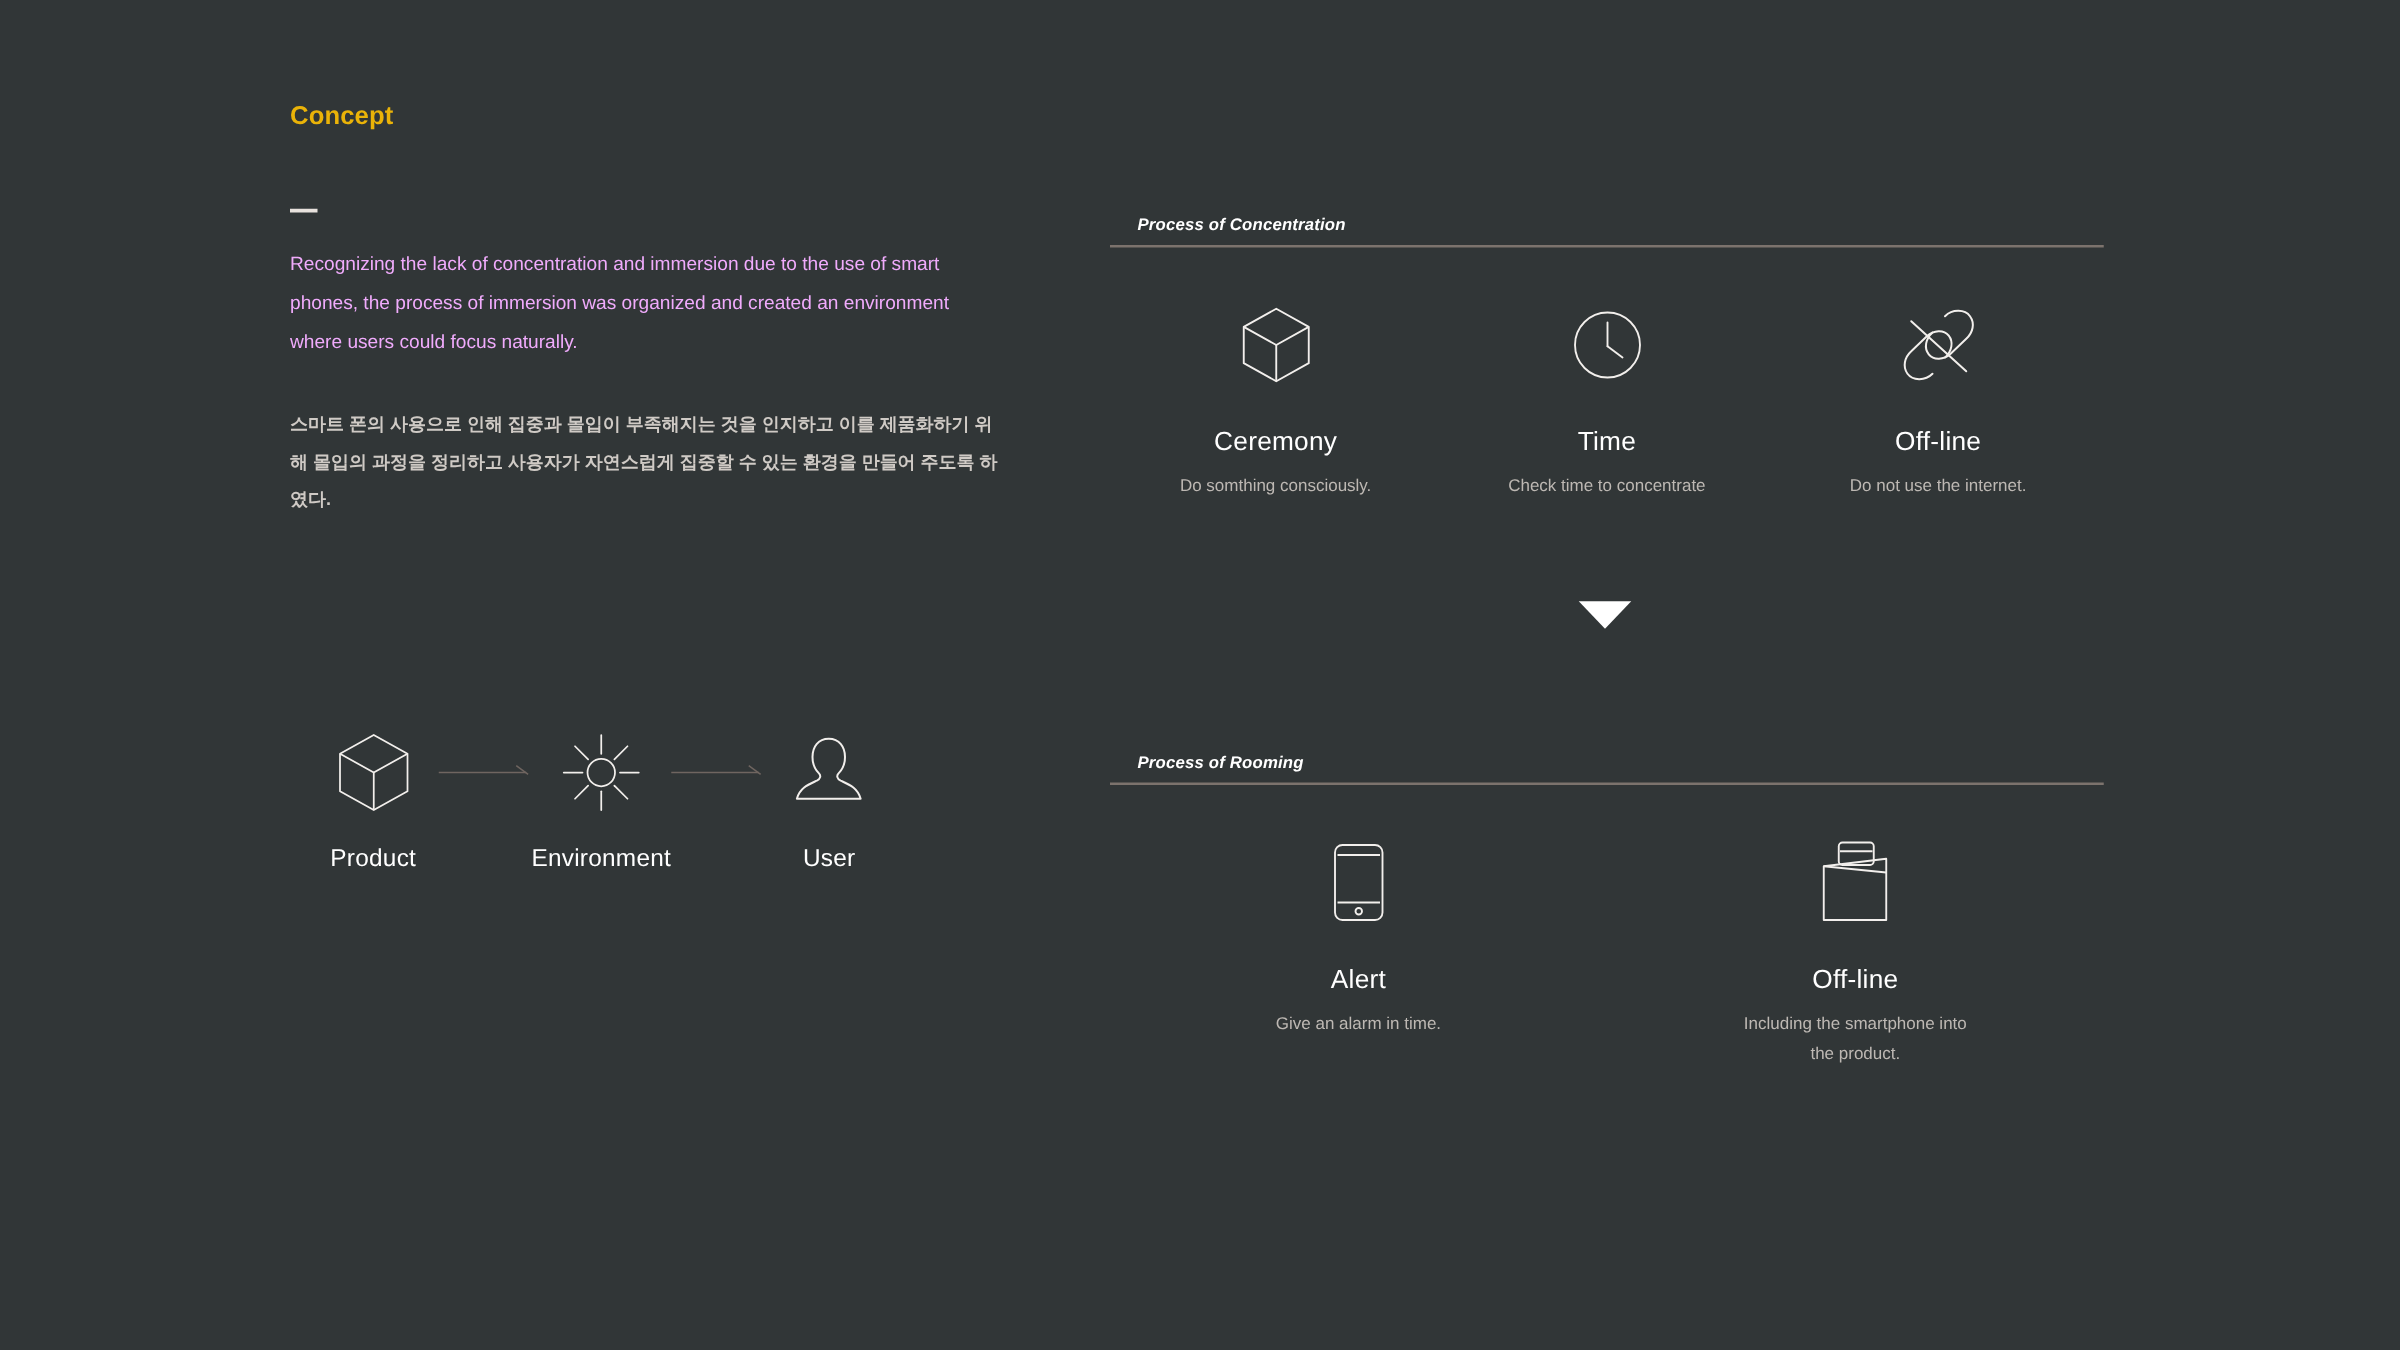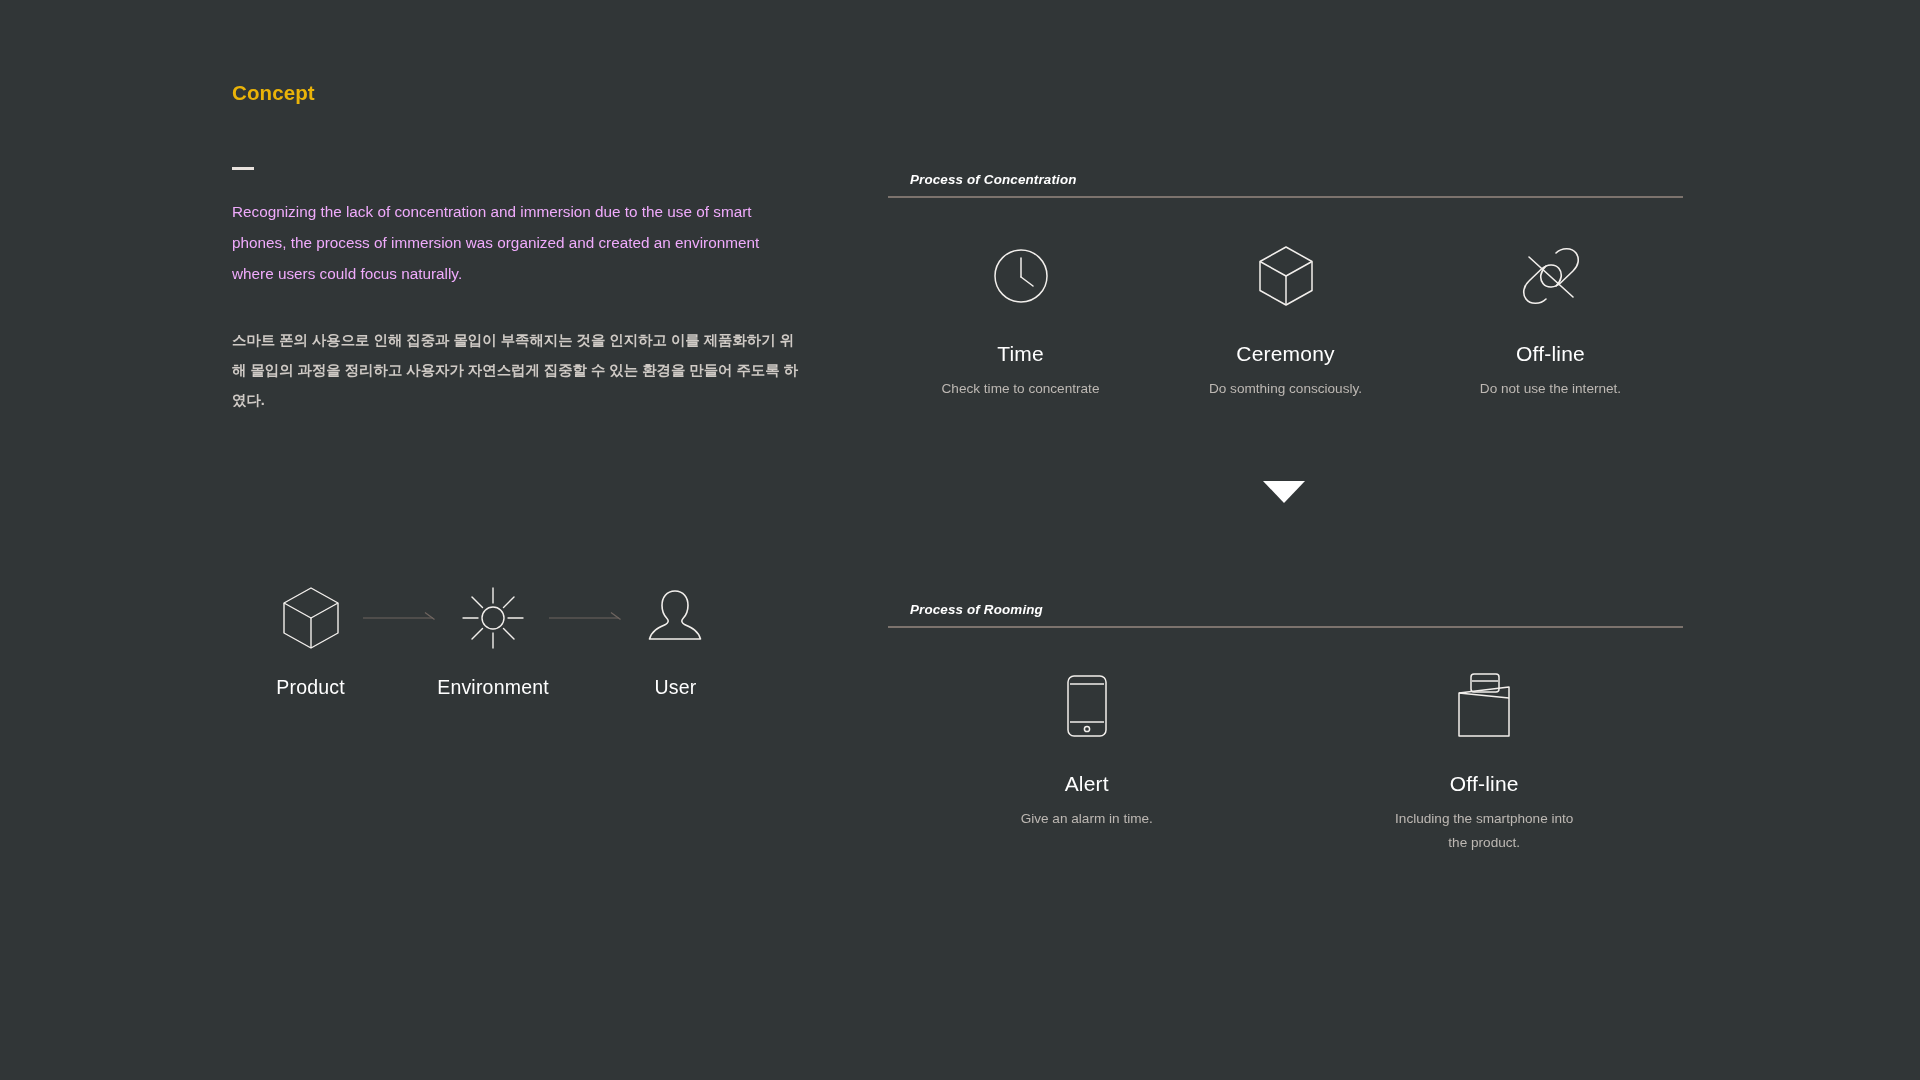--- a/index.html
+++ b/index.html
@@ -62,26 +62,26 @@
     width: 572px;
     font-size: 14.4px;
     line-height: 30px;
     color: #cfcac5;
     font-weight: 700;
   }
 
   
   #flow-diagram {
     position: absolute;
-    left: 258px;
+    left: 246px;
     top: 580px;
     width: 470px;
     display: flex;
     align-items: flex-start;
-    justify-content: flex-end;
+    justify-content: flex-start;
   }
 
   .flow-node {
     display: flex;
     flex-direction: column;
     align-items: center;
     width: 112px;
   }
 
   .flow-icon {
@@ -267,44 +267,44 @@
 
 <section id="panel-concentration" class="process-panel">
 
   <div class="panel-heading">Process of Concentration</div>
   <div class="panel-rule"></div>
 
   <div class="card-row">
 
     <div class="card">
       <div class="card-icon">
+        <svg width="56" height="62" viewBox="0 0 56 62">
+          <g fill="none" stroke="#f2efec" stroke-width="1.5" stroke-linejoin="round">
+            <path d="M28 2 L54 16.5 L54 45.5 L28 60 L2 45.5 L2 16.5 Z"></path>
+            <path d="M2 16.5 L28 31 L54 16.5"></path>
+            <path d="M28 31 L28 60"></path>
+          </g>
+        </svg>
+      </div>
+      <div class="card-title">Ceremony</div>
+      <div class="card-desc">Do somthing consciously.</div>
+    </div>
+
+    <div class="card">
+      <div class="card-icon">
         <svg width="56" height="56" viewBox="0 0 56 56">
           <g fill="none" stroke="#f2efec" stroke-width="1.5" stroke-linecap="round">
             <circle cx="28" cy="28" r="26"></circle>
             <path d="M28 10 L28 29"></path>
             <path d="M28 29 L40 38"></path>
           </g>
         </svg>
       </div>
       <div class="card-title">Time</div>
       <div class="card-desc">Check time to concentrate</div>
-    </div>
-
-    <div class="card">
-      <div class="card-icon">
-        <svg width="56" height="62" viewBox="0 0 56 62">
-          <g fill="none" stroke="#f2efec" stroke-width="1.5" stroke-linejoin="round">
-            <path d="M28 2 L54 16.5 L54 45.5 L28 60 L2 45.5 L2 16.5 Z"></path>
-            <path d="M2 16.5 L28 31 L54 16.5"></path>
-            <path d="M28 31 L28 60"></path>
-          </g>
-        </svg>
-      </div>
-      <div class="card-title">Ceremony</div>
-      <div class="card-desc">Do somthing consciously.</div>
     </div>
 
     <div class="card">
       <div class="card-icon">
         <svg width="58" height="58" viewBox="0 0 58 58">
           <g fill="none" stroke="#f2efec" stroke-width="1.6" stroke-linecap="round">
             <path d="M34 6
                      C40 0 50 0.5 54 6
                      C58 11.5 56.5 19 51 24
                      L38.5 36

